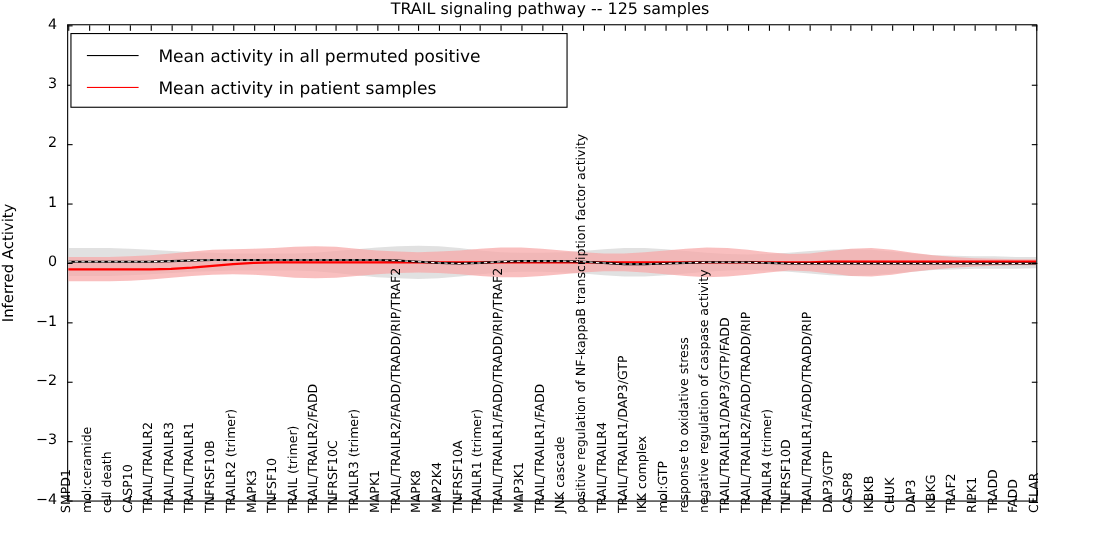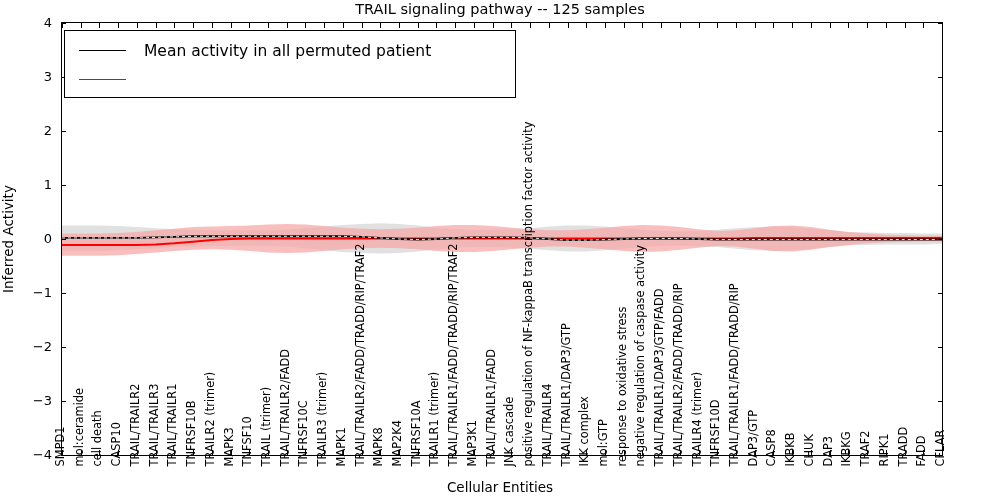--- a/index.html
+++ b/index.html
@@ -239,25 +239,25 @@
       <div class="xlab" style="left: 753.936px; bottom: 0px;">CHUK</div>
       <div class="xlab" style="left: 772.66px; bottom: 0px;">DAP3</div>
       <div class="xlab" style="left: 791.383px; bottom: 0px;">IKBKG</div>
       <div class="xlab" style="left: 810.106px; bottom: 0px;">TRAF2</div>
       <div class="xlab" style="left: 828.83px; bottom: 0px;">RIPK1</div>
       <div class="xlab" style="left: 847.553px; bottom: 0px;">TRADD</div>
       <div class="xlab" style="left: 866.277px; bottom: 0px;">FADD</div>
       <div class="xlab" style="left: 885px; bottom: 0px;">CFLAR</div>
     </div>
 
-  <div id="xlabel">Cellular Entities</div>
 
   <div id="legend">
     <div class="leg-row">
       <span class="leg-line"></span>
-      <span class="leg-txt">Mean activity in all permuted patient</span>
+      <span class="leg-txt">Mean activity in all permuted positive</span>
     </div>
     <div class="leg-row">
       <span class="leg-line red"></span>
+      <span class="leg-txt">Mean activity in patient samples</span>
     </div>
   </div>
 
 </div>
 
 </body></html>

